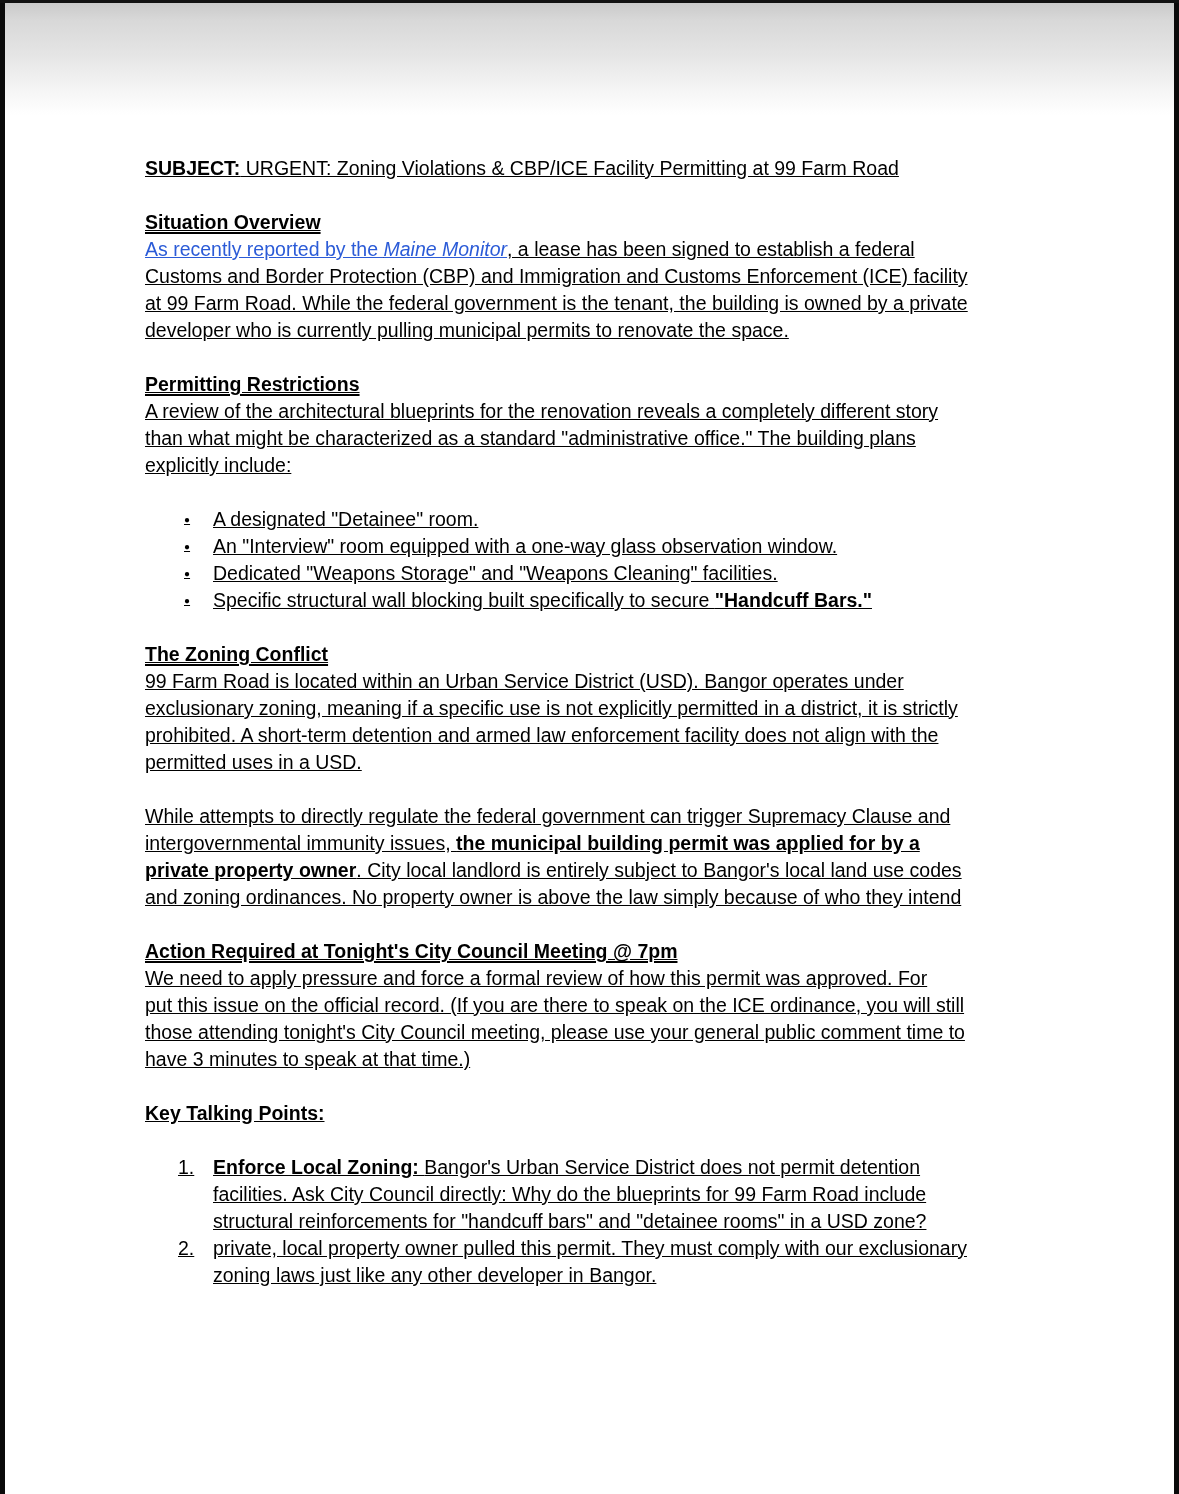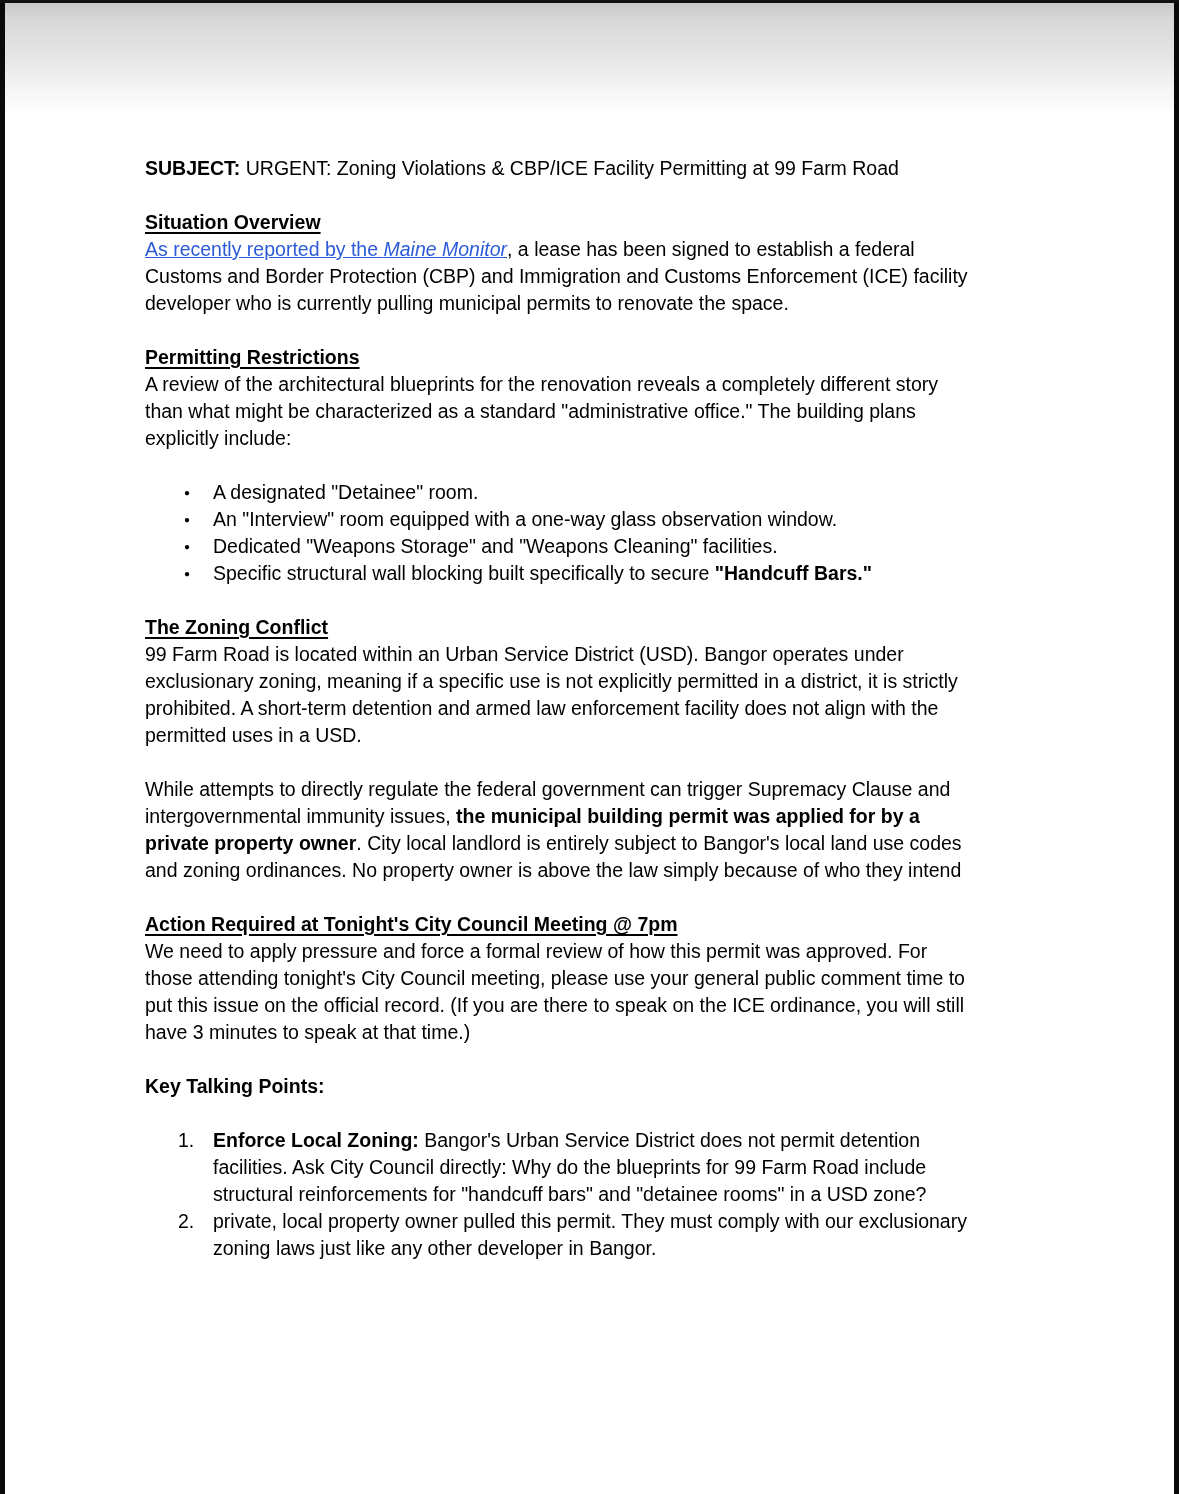--- a/index.html
+++ b/index.html
@@ -50,21 +50,21 @@
     top: 155px;
     width: 920px;
     z-index: 2;
     font-size: 19.5px;
   }
   .line {
     line-height: 27px;
     height: 27px;
     white-space: nowrap;
   }
-  .block { margin: 0 0 27px 0; }
+  .block { margin: 0 0 27px 0; text-decoration: underline; }
   .block:last-child { margin-bottom: 0; }
   .block.heading-block { margin-bottom: 0; }
   .heading-text {
     font-weight: 700;
     text-decoration: underline;
     text-decoration-thickness: 2px;
     text-underline-offset: 3px;
     margin-top: 40px;
   }
   .subheading-text { font-weight: 700; }
@@ -101,20 +101,21 @@
 <div class="edge-strip edge-right"></div>
 
 <main class="doc-content">
     <div class="block paragraph-block">
       <div class="line"><span class="b">SUBJECT:</span><span> URGENT: Zoning Violations &amp; CBP/ICE Facility Permitting at 99 Farm Road</span></div>
     </div>
     <div class="block line heading-block"><span class="heading-text">Situation Overview</span></div>
     <div class="block paragraph-block">
       <div class="line"><a href="#" class="link">As recently reported by the </a><a href="#" class="link i">Maine Monitor</a><span>, a lease has been signed to establish a federal</span></div>
       <div class="line"><span>Customs and Border Protection (CBP) and Immigration and Customs Enforcement (ICE) facility</span></div>
+      <div class="line"><span>at 99 Farm Road. While the federal government is the tenant, the building is owned by a private</span></div>
       <div class="line"><span>developer who is currently pulling municipal permits to renovate the space.</span></div>
     </div>
     <div class="block line heading-block"><span class="heading-text">Permitting Restrictions</span></div>
     <div class="block paragraph-block">
       <div class="line"><span>A review of the architectural blueprints for the renovation reveals a completely different story</span></div>
       <div class="line"><span>than what might be characterized as a standard "administrative office." The building plans</span></div>
       <div class="line"><span>explicitly include:</span></div>
     </div>
     <div class="block bullet-list-block">
       <div class="list-item">
@@ -151,22 +152,22 @@
     </div>
     <div class="block paragraph-block">
       <div class="line"><span>While attempts to directly regulate the federal government can trigger Supremacy Clause and</span></div>
       <div class="line"><span>intergovernmental immunity issues, </span><span class="b">the municipal building permit was applied for by a</span></div>
       <div class="line"><span class="b">private property owner</span><span>. City local landlord is entirely subject to Bangor's local land use codes</span></div>
       <div class="line"><span>and zoning ordinances. No property owner is above the law simply because of who they intend</span></div>
     </div>
     <div class="block line heading-block"><span class="heading-text">Action Required at Tonight's City Council Meeting @ 7pm</span></div>
     <div class="block paragraph-block">
       <div class="line"><span>We need to apply pressure and force a formal review of how this permit was approved. For</span></div>
+      <div class="line"><span>put this issue on the official record. (If you are there to speak on the ICE ordinance, you will still</span></div>
       <div class="line"><span>those attending tonight's City Council meeting, please use your general public comment time to</span></div>
-      <div class="line"><span>put this issue on the official record. (If you are there to speak on the ICE ordinance, you will still</span></div>
       <div class="line"><span>have 3 minutes to speak at that time.)</span></div>
     </div>
     <div class="block line subheading-block"><span class="subheading-text">Key Talking Points:</span></div>
     <div class="block numbered-list-block">
       <div class="list-item">
         <div class="li-marker number-marker">1.</div>
         <div class="li-lines">
           <div class="line"><span class="b">Enforce Local Zoning: </span><span>Bangor's Urban Service District does not permit detention</span></div>
           <div class="line"><span>facilities. Ask City Council directly: Why do the blueprints for 99 Farm Road include</span></div>
           <div class="line"><span>structural reinforcements for "handcuff bars" and "detainee rooms" in a USD zone?</span></div>

